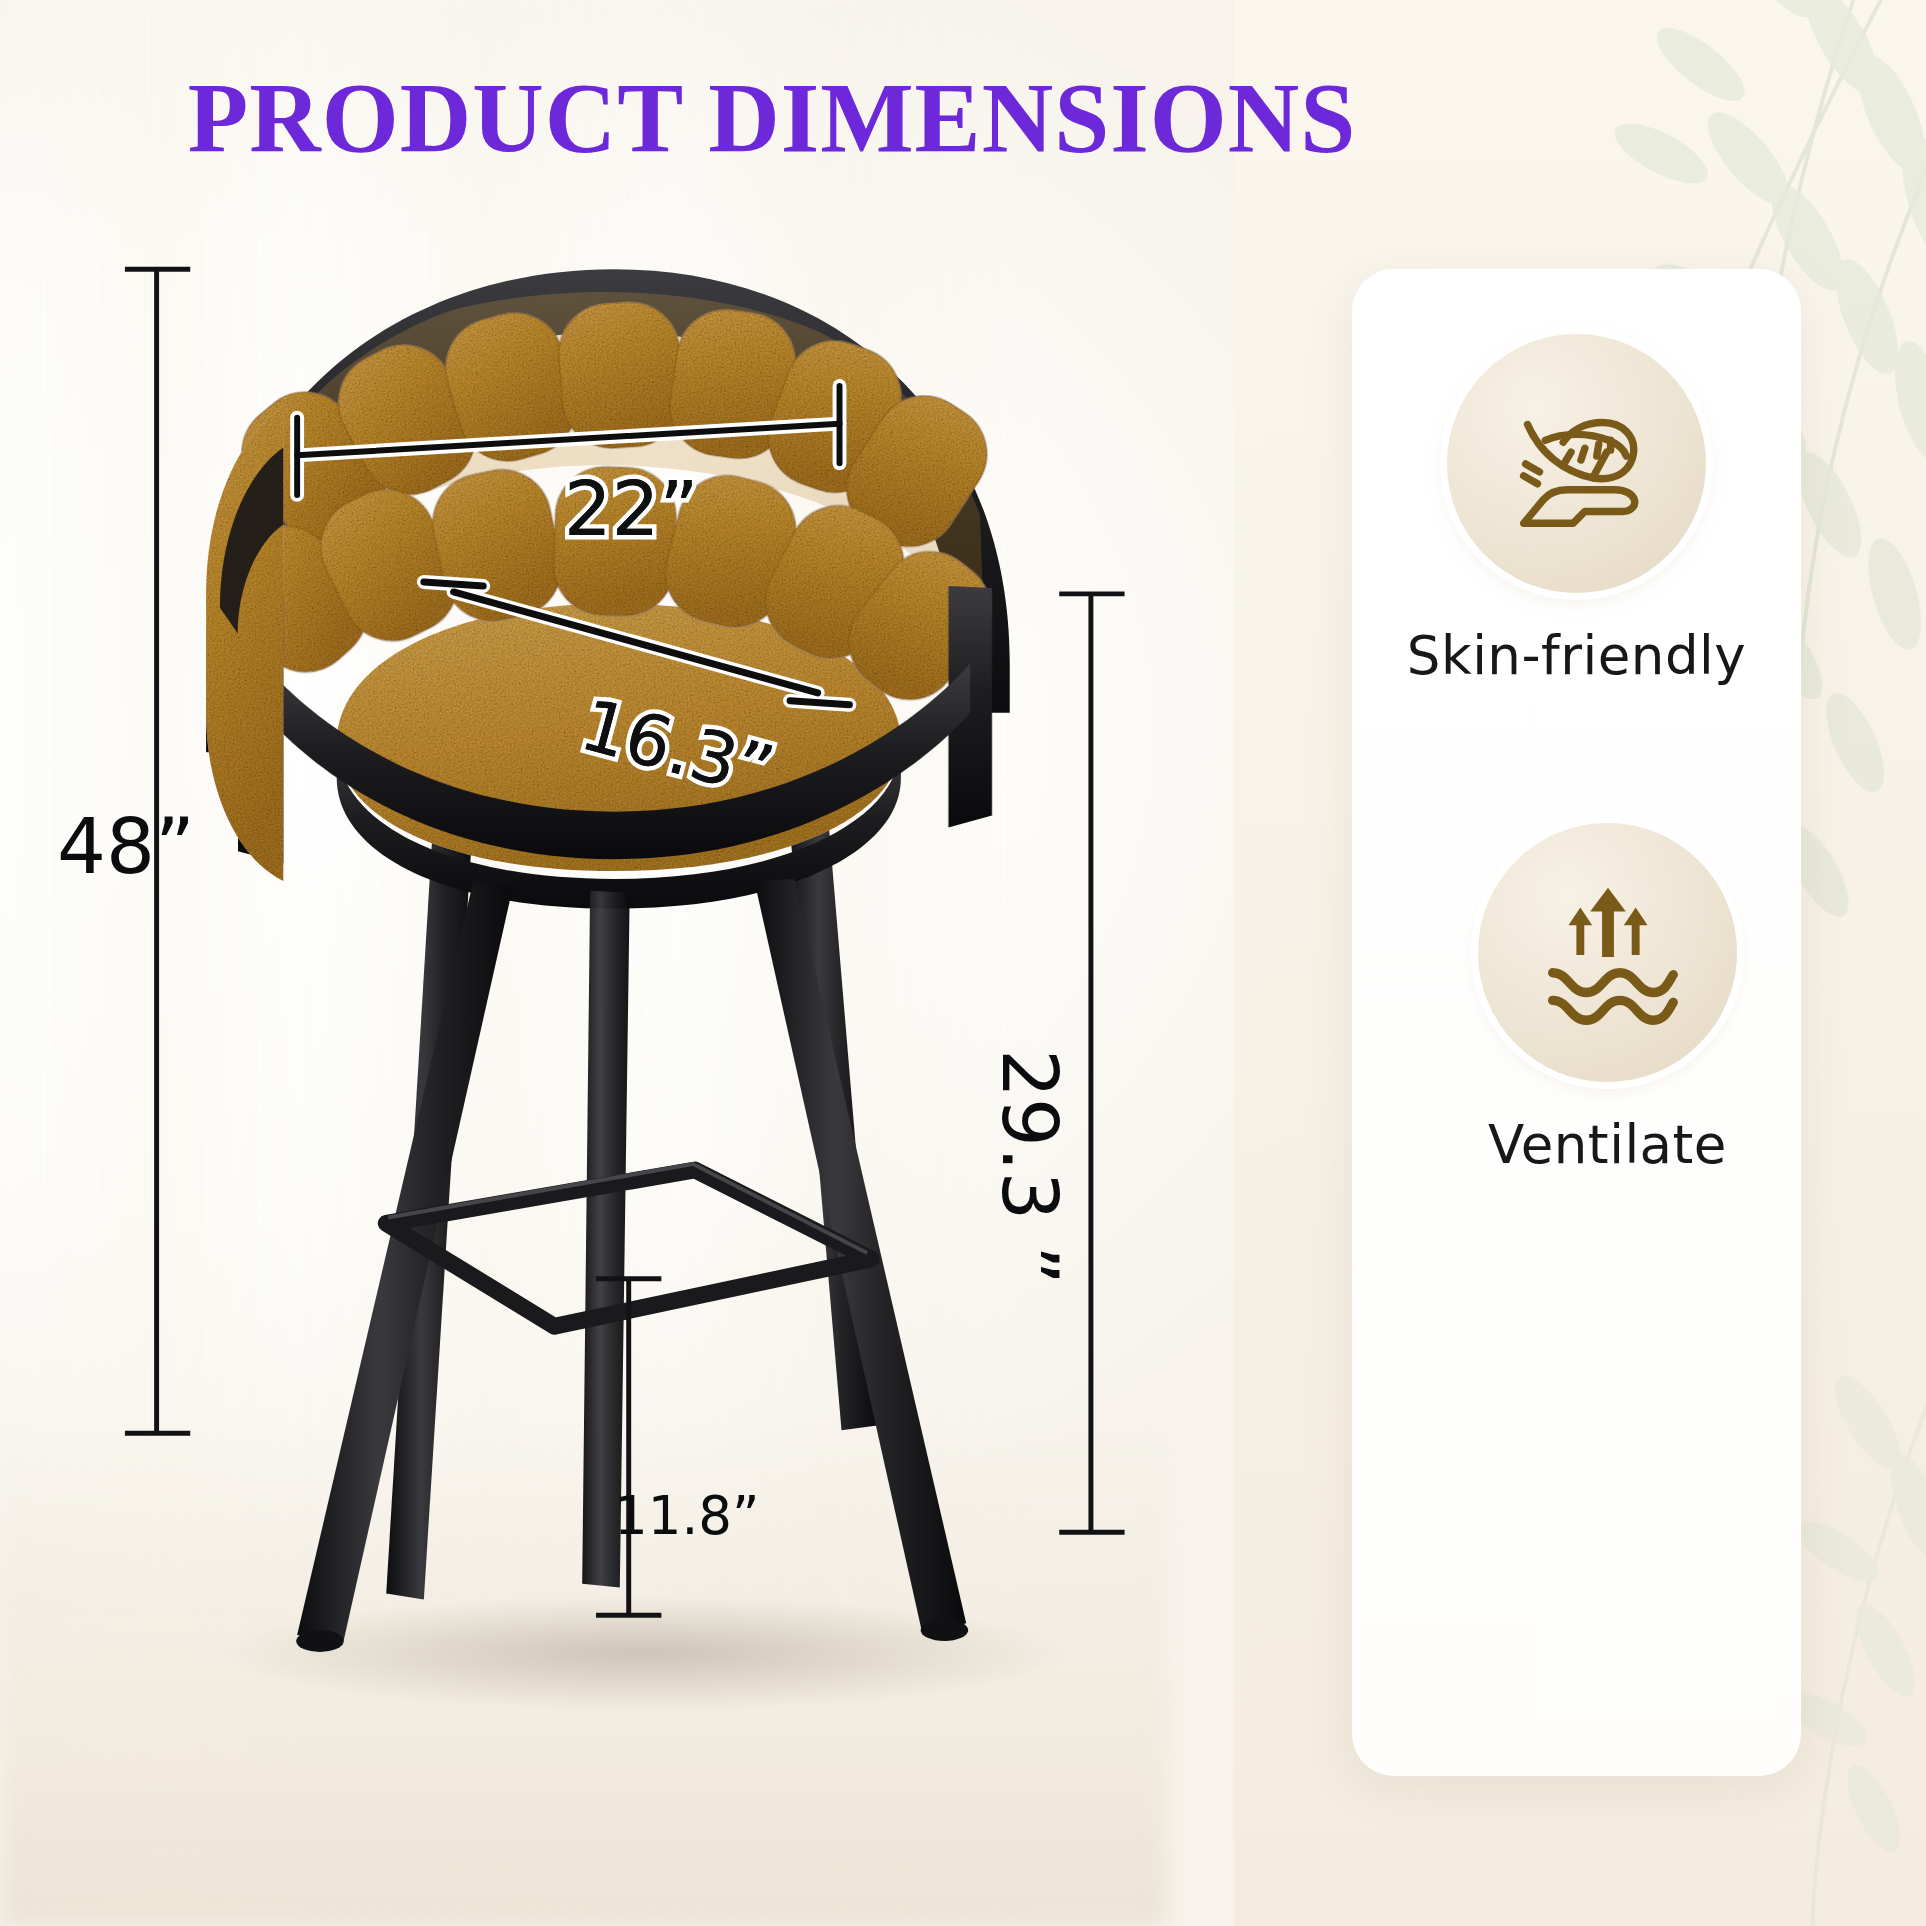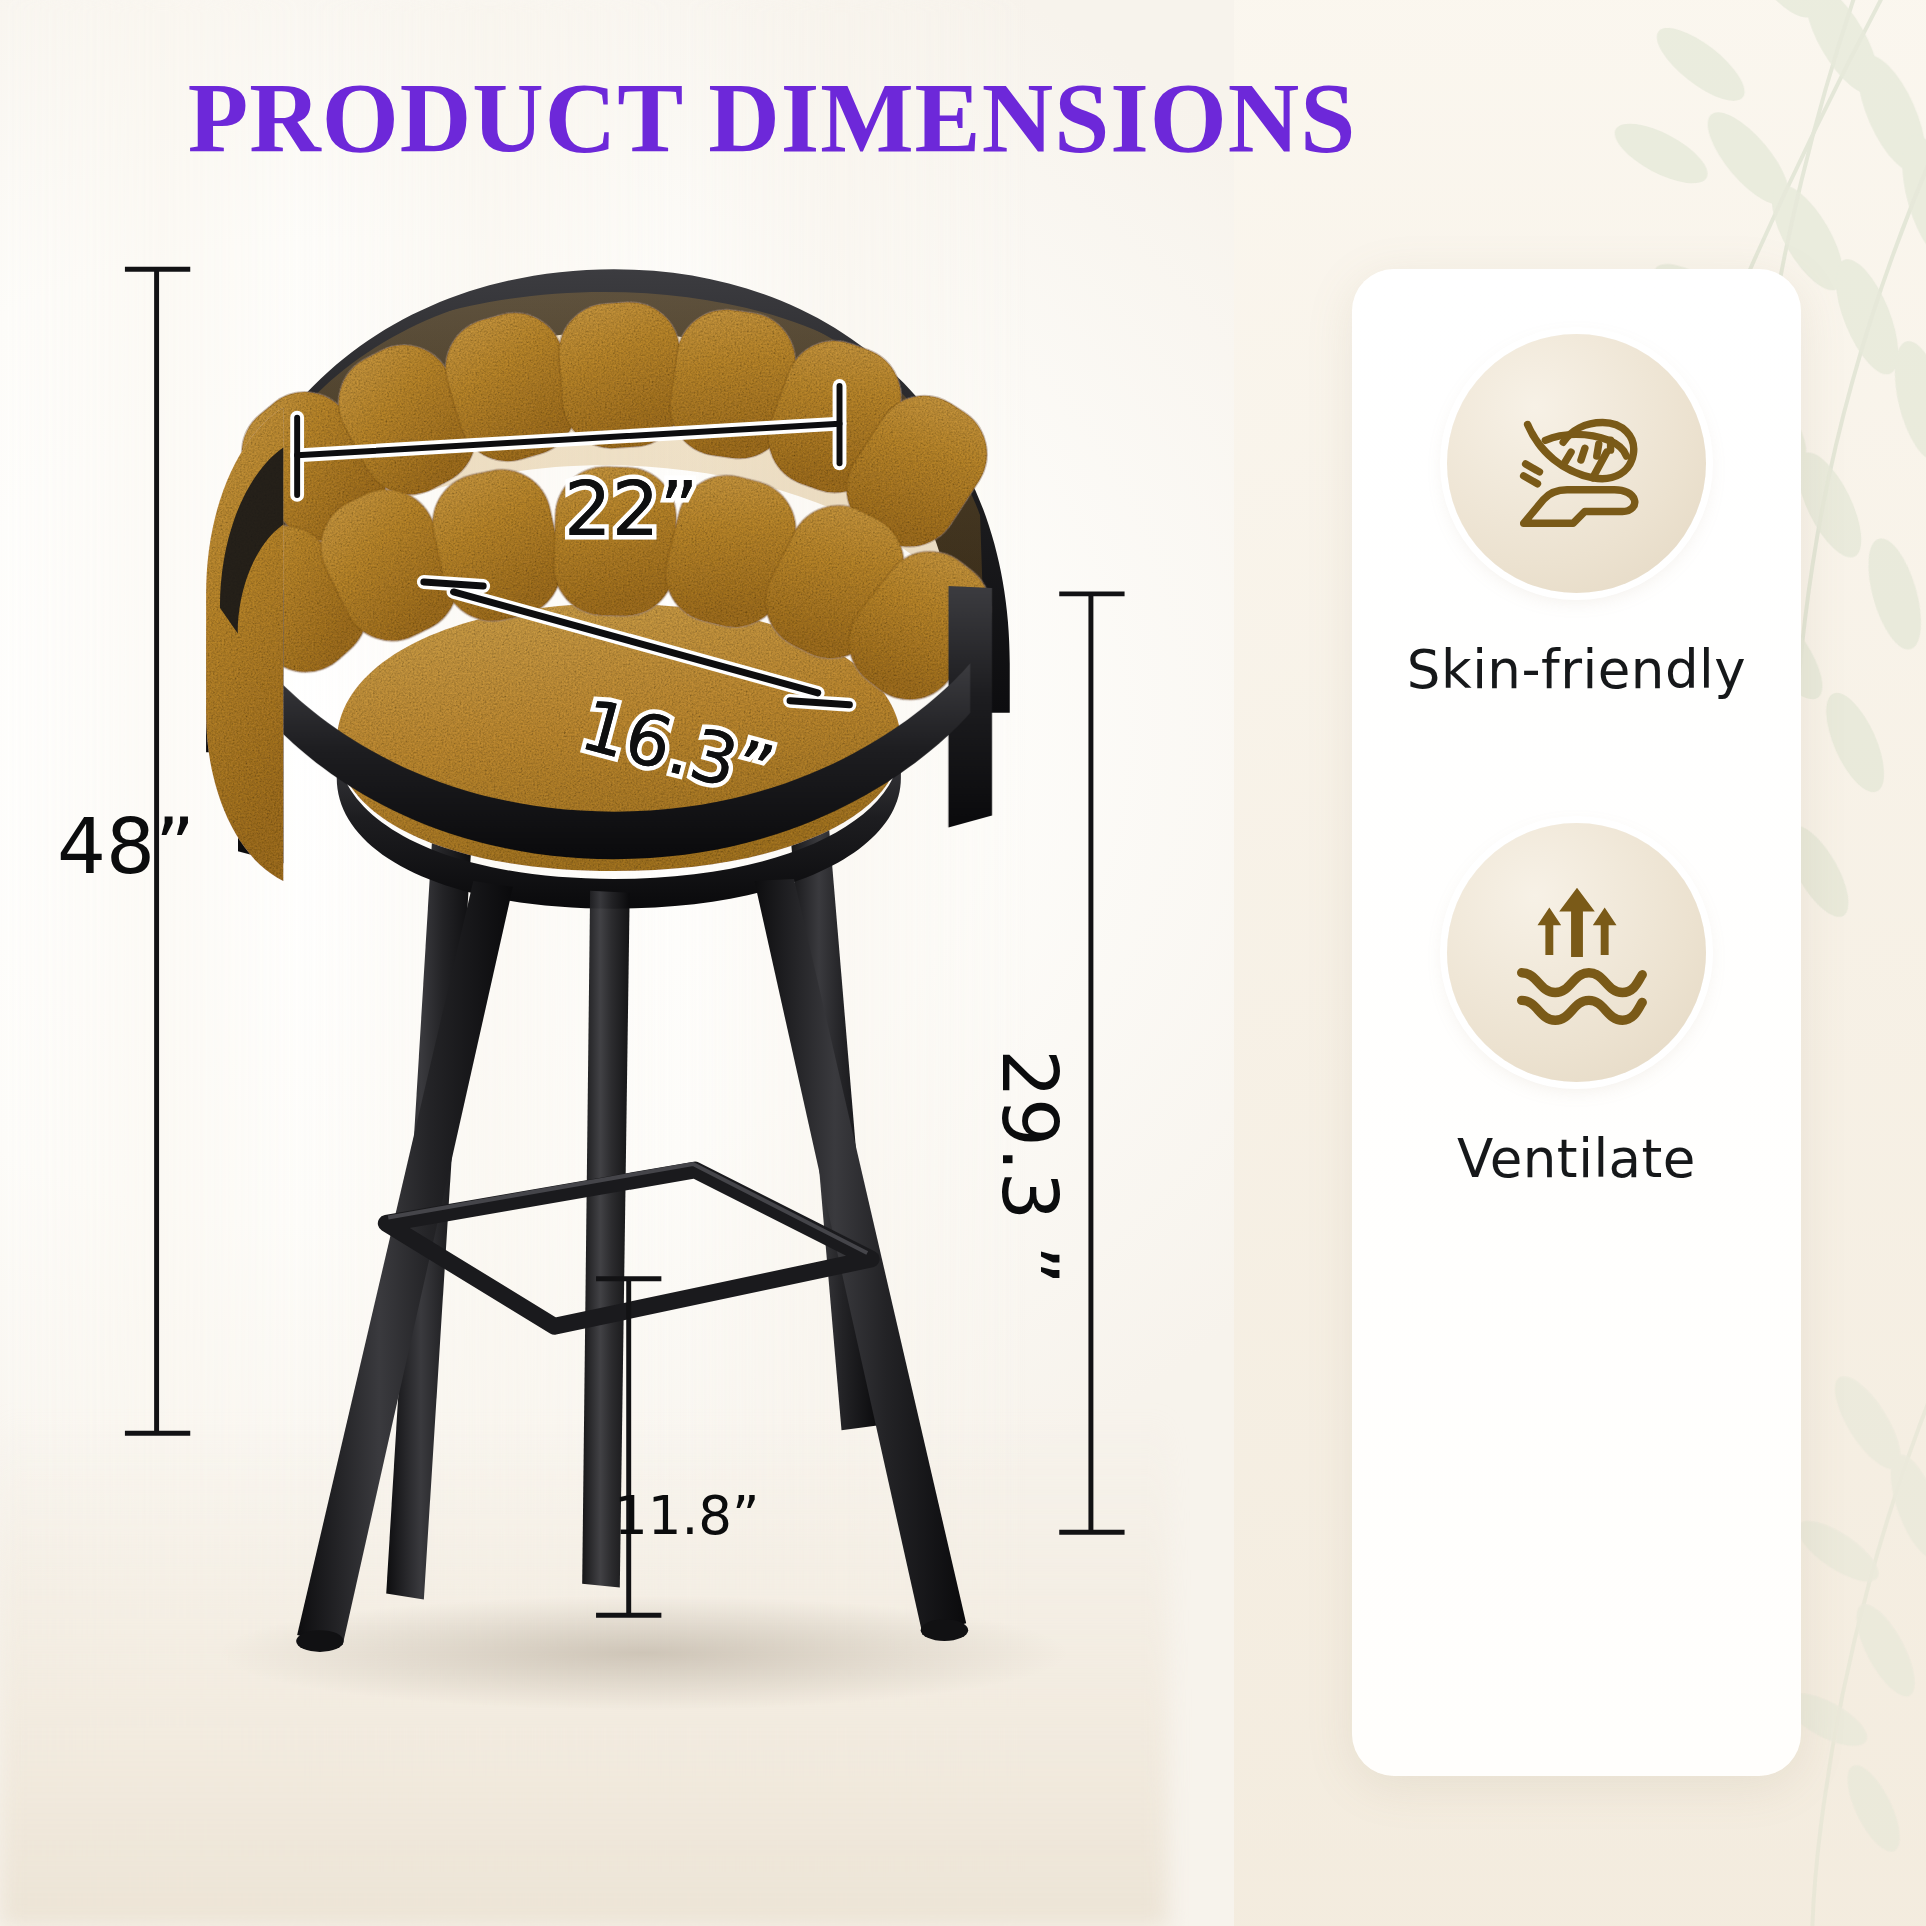--- a/index.html
+++ b/index.html
@@ -47,29 +47,29 @@
   }
 
   
   .panel{
     position:absolute;left:1352px;top:269px;width:449px;height:1507px;
     background:linear-gradient(180deg,#ffffff 0%,#fffefc 100%);
     border-radius:42px;
     box-shadow:0 10px 48px rgba(150,130,100,.13);
   }
   .feature{position:absolute;left:0;width:449px;text-align:center;}
-  .f1{top:65px;} .f2{top:554px;} .f3{top:1043px;}
+  .f1{top:65px;} .f2{top:554px;padding-left:31px;} .f3{top:1043px;}
   .fcircle{
     width:259px;height:259px;margin:0 auto;border-radius:50%;
     background:radial-gradient(circle at 34% 28%, #f7f1e6 0%, #ece2d0 62%, #e3d7c2 100%);
     box-shadow:0 0 0 7px #ffffff, 0 6px 20px rgba(170,150,120,.18);
     display:flex;align-items:center;justify-content:center;
   }
   .flabel{
-    margin-top:46px;font-size:53px;color:#16181a;font-weight:400;
+    margin-top:32px;font-size:53px;color:#16181a;font-weight:400;
     font-family:"DejaVu Sans",sans-serif;letter-spacing:0.5px;
   }
 
   
   #chair{position:absolute;left:89px;top:198px;width:1119px;height:1544px;}
 
   
   .dim{position:absolute;font-family:"DejaVu Sans",sans-serif;color:#0b0c0d;
        white-space:nowrap;font-weight:400;}
   .dim-39{left:57px;top:802px;font-size:77px;}

